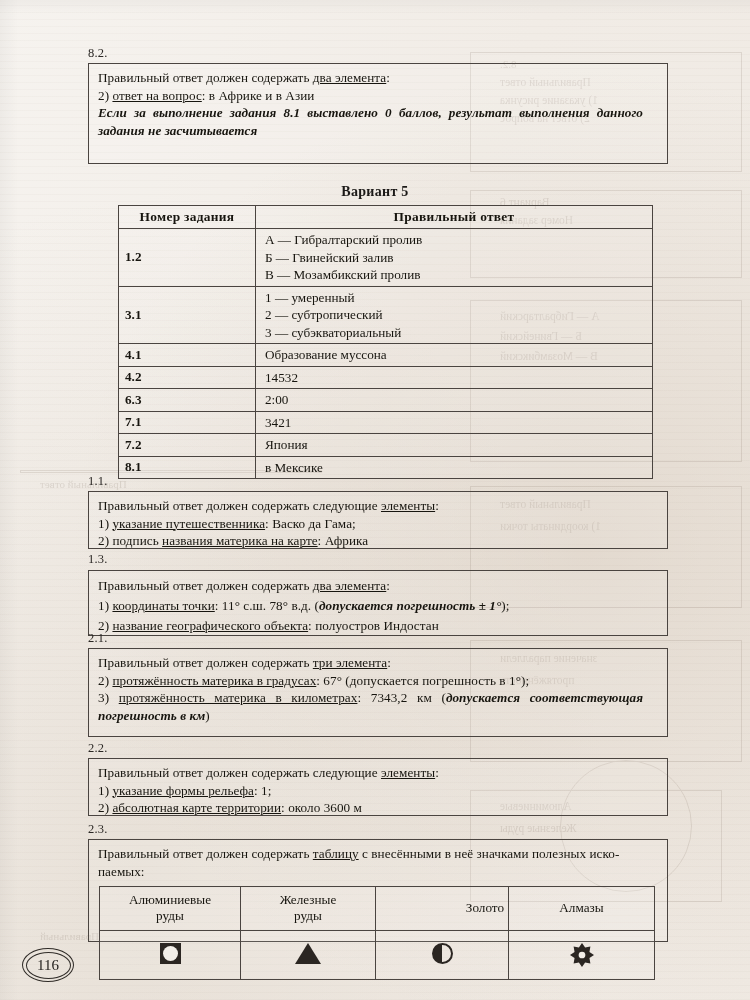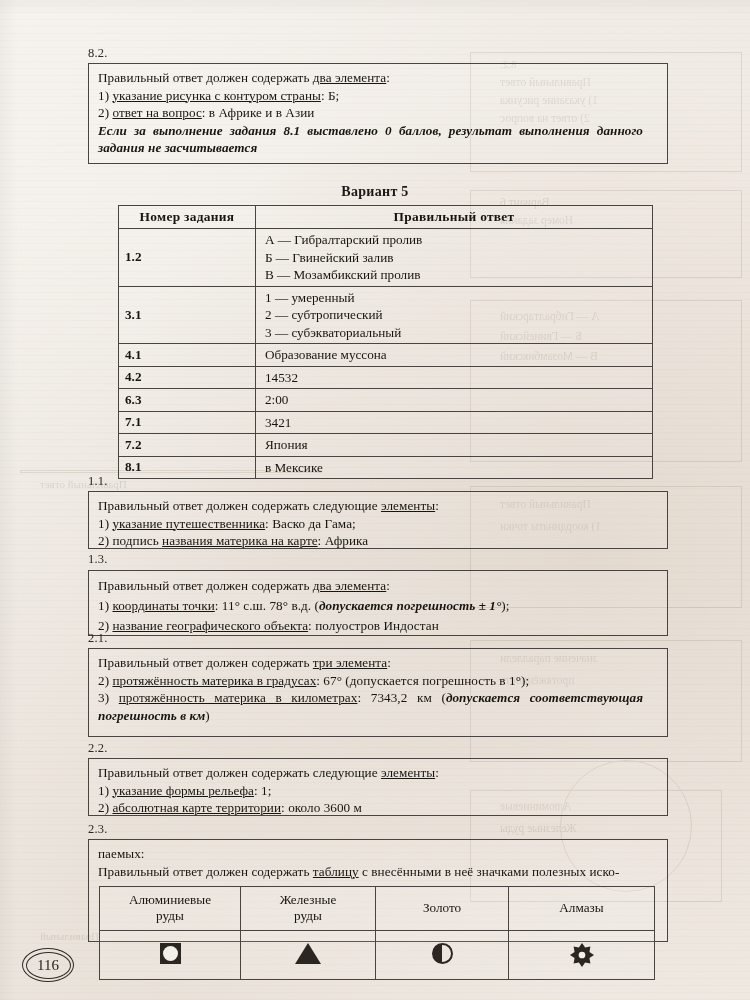--- a/index.html
+++ b/index.html
@@ -217,21 +217,20 @@
   <div class="bt" style="left:40px;top:478px;font-size:11px;">Правильный ответ</div>
   <div class="bt" style="left:40px;top:930px;font-size:11px;">Правильный</div>
   <div class="bl" style="left:560px;top:760px;width:130px;height:130px;border-radius:50%;"></div>
 </div>
 
 <div id="sheet">
 
   <div class="task-no" style="left:88px;top:46px;">8.2.</div>
   <div class="ansbox" style="left:88px;top:63px;width:580px;height:101px;">
     <p><span>Правильный ответ должен содержать </span><span class="u">два элемента</span><span>:</span></p>
-    <p><span>1) </span><span class="u">указание рисунка с контуром страны</span><span>: Б;</span></p>
     <p><span>2) </span><span class="u">ответ на вопрос</span><span>: в Африке и в Азии</span></p>
     <p class="it" style="text-align:justify;">Если за выполнение задания 8.1 выставлено 0 баллов, результат выполнения данного задания не засчитывается</p>
   </div>
 
   <div class="variant-title" style="left:0;top:184px;width:750px;text-align:center;">Вариант 5</div>
 
   <table class="vt" style="left:118px;top:205px;width:535px;">
     <thead>
       <tr>
         <th style="width:124px;">Номер задания</th>
@@ -317,31 +316,31 @@
 
   <div class="task-no" style="left:88px;top:741px;">2.2.</div>
   <div class="ansbox" style="left:88px;top:758px;width:580px;height:58px;">
     <p><span>Правильный ответ должен содержать следующие </span><span class="u">элементы</span><span>:</span></p>
     <p><span>1) </span><span class="u">указание формы рельефа</span><span>: 1;</span></p>
     <p><span>2) </span><span class="u">абсолютная карте территории</span><span>: около 3600 м</span></p>
   </div>
 
   <div class="task-no" style="left:88px;top:822px;">2.3.</div>
   <div class="ansbox" style="left:88px;top:839px;width:580px;height:103px;">
+    <p><span>Правильный ответ должен содержать </span><span class="u">таблицу</span><span> с внесёнными в неё значками полезных иско-</span></p>
     <p>паемых:</p>
-    <p><span>Правильный ответ должен содержать </span><span class="u">таблицу</span><span> с внесёнными в неё значками полезных иско-</span></p>
 
     <table class="mt" style="left:10px;top:46px;width:556px;">
       <tbody>
         <tr>
           <td class="hd" style="width: 132px; white-space: pre-line;">Алюминиевые
 руды</td>
           <td class="hd" style="width: 126px; white-space: pre-line;">Железные
 руды</td>
-          <td class="hd" style="width: 124px; white-space: pre-line;">Золото</td>
+          <td class="hd" style="width: 124px; white-space: pre-line; text-align: right;">Золото</td>
           <td class="hd" style="white-space: pre-line;">Алмазы</td>
         </tr>
         <tr>
           <td class="sym">
             <span class="sym-alu"></span>
           </td>
           <td class="sym">
             <span class="sym-iron"></span>
           </td>
           <td class="sym">

